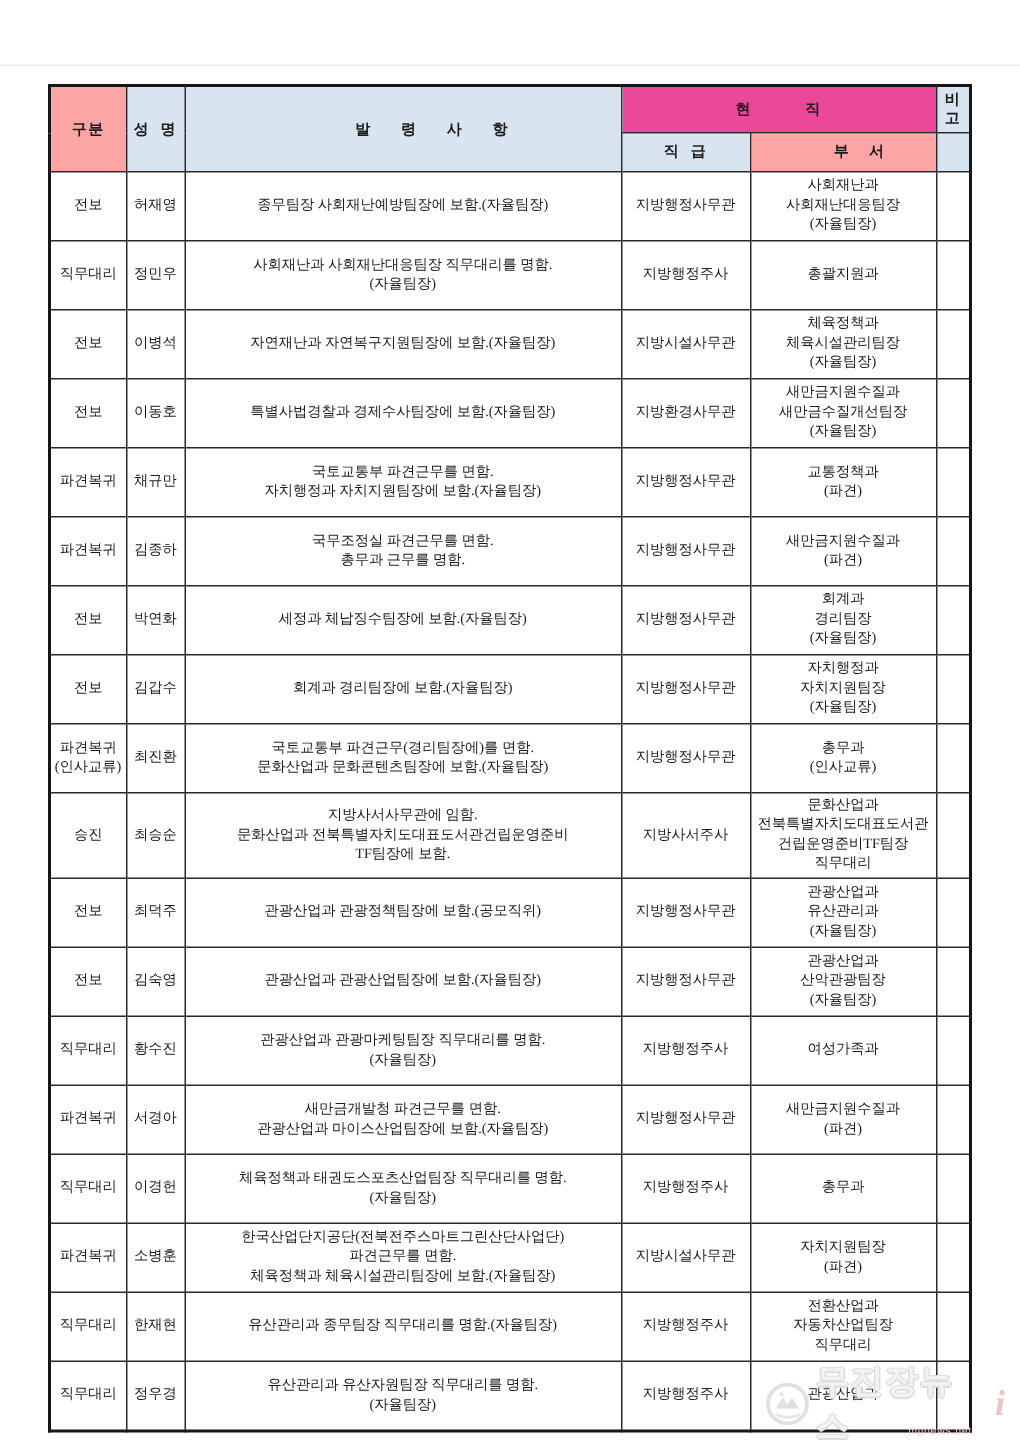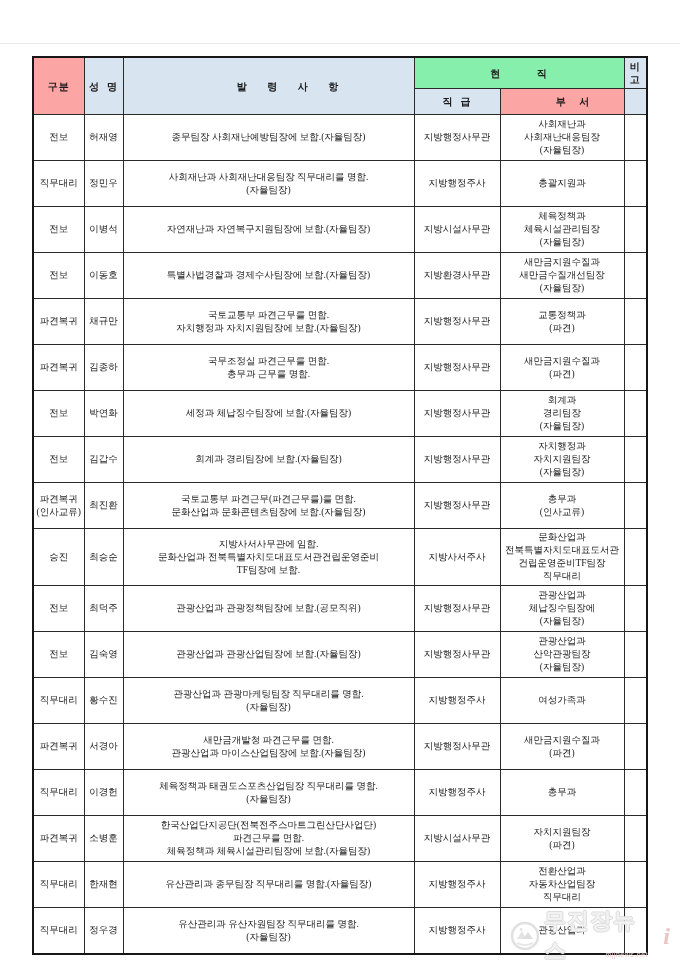--- a/index.html
+++ b/index.html
@@ -77,21 +77,21 @@
         <col style="width:291px">
       <col style="width:86px">
         <col style="width:124px">
         <col style="width:23px">
     </colgroup>
     <thead>
       <tr class="hdr-row1">
         <th rowspan="2" style="background: #fca5a5;">구분</th>
         <th rowspan="2" class="ws-s" style="background: rgb(216, 228, 240);">성 명</th>
         <th rowspan="2" class="ws-l" style="background: rgb(216, 228, 240); padding-left: 41px;">발 령 사 항</th>
-        <th colspan="2" class="ws-xl" style="background: #86efac;">현 직</th>
+        <th colspan="2" class="ws-xl" style="background: #ec4899;">현 직</th>
         <th style="background: rgb(216, 228, 240);">비고</th>
       </tr>
       <tr class="hdr-row2">
         <th class="ws-s" style="background: rgb(216, 228, 240); margin-top: 15px;">직 급</th>
         <th class="ws-m" style="background: #fca5a5; padding-left: 24px;">부 서</th>
         <th style="background: rgb(216, 228, 240);"></th>
       </tr>
     </thead>
     <tbody id="table-body">
         <tr>
@@ -255,21 +255,21 @@
         </tr>
         <tr>
           <td>
             <span class="line">파견복귀</span>
             <span class="line">(인사교류)</span>
           </td>
           <td>
             <span class="line">최진환</span>
           </td>
           <td class="order-cell">
-            <span class="line">국토교통부 파견근무(파견근무를)를 면함.</span>
+            <span class="line">국토교통부 파견근무(경리팀장에)를 면함.</span>
             <span class="line">문화산업과 문화콘텐츠팀장에 보함.(자율팀장)</span>
           </td>
           <td>
             <span class="line">지방행정사무관</span>
           </td>
           <td>
             <span class="line">총무과</span>
             <span class="line">(인사교류)</span>
           </td>
           <td></td>
@@ -305,21 +305,21 @@
             <span class="line">최덕주</span>
           </td>
           <td class="order-cell">
             <span class="line">관광산업과 관광정책팀장에 보함.(공모직위)</span>
           </td>
           <td>
             <span class="line">지방행정사무관</span>
           </td>
           <td>
             <span class="line">관광산업과</span>
-            <span class="line">체납징수팀장에</span>
+            <span class="line">유산관리과</span>
             <span class="line">(자율팀장)</span>
           </td>
           <td></td>
         </tr>
         <tr>
           <td>
             <span class="line">전보</span>
           </td>
           <td>
             <span class="line">김숙영</span>

